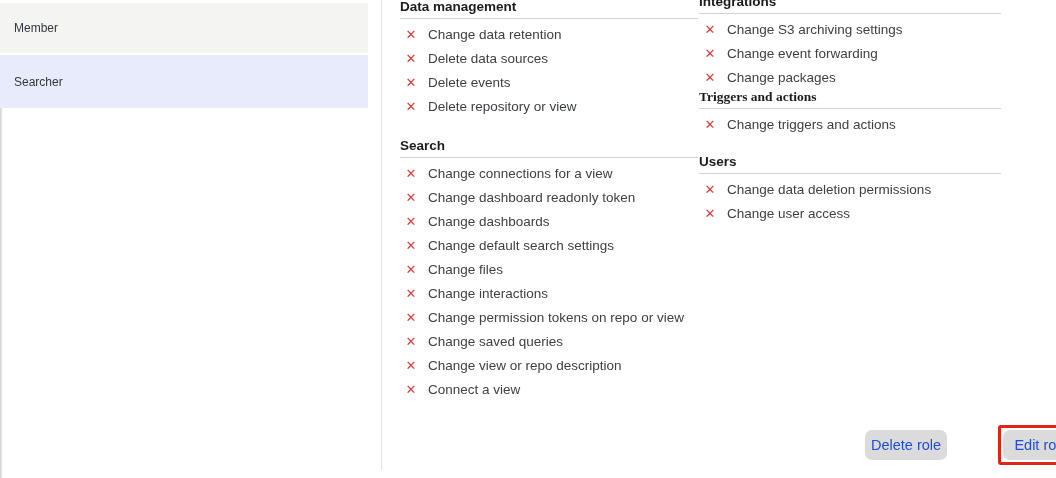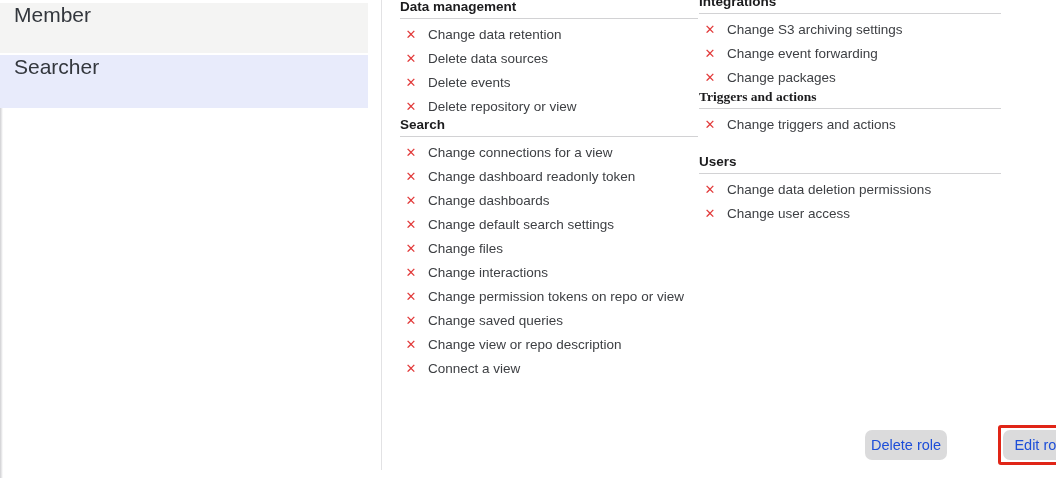--- a/index.html
+++ b/index.html
@@ -7,22 +7,22 @@
   body { font-family: "Liberation Sans", "DejaVu Sans", sans-serif; }
 
   .canvas {
     position: relative; width: 1056px; height: 478px;
     background: #ffffff; overflow: hidden;
   }
 
   
   .sidebar { position: absolute; left: 0; top: 0; width: 368px; }
   .side-row {
-    display: flex; align-items: flex-start;
-    padding: 0 14px; font-size: 21px; color: #33373d;
+    display: flex; align-items: center;
+    padding: 0 14px; font-size: 12px; color: #33373d;
     cursor: pointer;
   }
   .side-row.member { margin-top: 3px; height: 50px; background: var(--row-bg, #f4f4f3); }
   .side-row.searcher { margin-top: 2px; height: 53px; background: var(--selected-row-bg, #e8ebfb); }
 
   .left-edge-shadow {
     position: absolute; left: 0; top: 108px; width: 3px; height: 370px;
     background: linear-gradient(to right, #cfcfd2, rgba(210,210,212,0));
   }
 
@@ -34,21 +34,21 @@
   
   .col { position: absolute; top: 0; }
   .col-middle { left: 400px; width: 298px; }
   .col-right  { left: 699px; width: 302px; }
 
   .section-title {
     font-size: 13.5px; line-height: 14px; font-weight: 700; color: #1c1c1e;
     padding-bottom: 4px; border-bottom: 1px solid #d2d2d4;
   }
   .col-middle .sec-0 .section-title { }
-  .col-middle .sec-1 .section-title { }
+  .col-middle .sec-1 .section-title { margin-top: 21px; }
   .col-right  .sec-0 .section-title { margin-top: -5px; }
   .col-right  .sec-1 .section-title { margin-top: 1px; font-family: Liberation Serif, serif; }
   .col-right  .sec-2 .section-title { margin-top: 19px; }
 
   .perm-list { margin-top: 3px; }
   .perm-item {
     display: flex; align-items: center; height: 24px; gap: 10px;
     font-size: 13.5px; color: #3e4044;
   }
   .x-icon {

